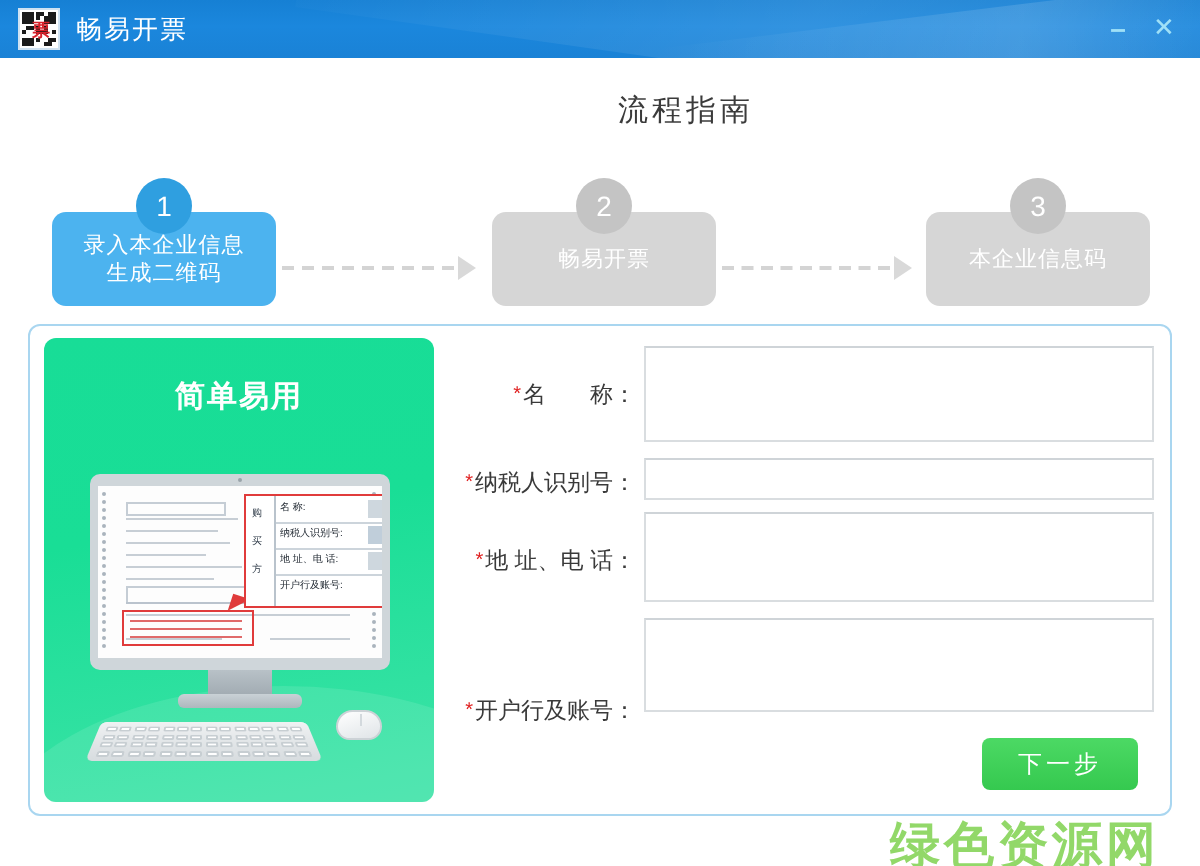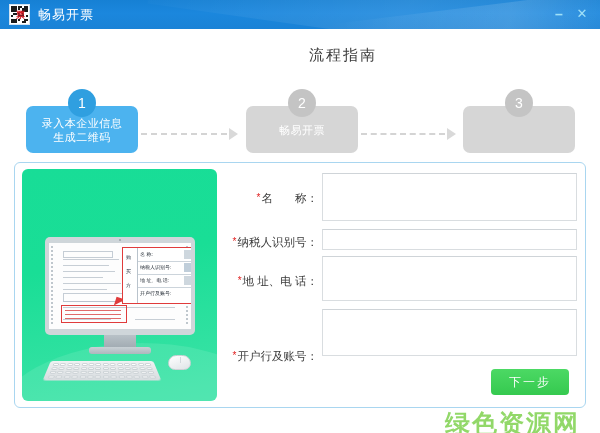--- a/index.html
+++ b/index.html
@@ -596,28 +596,30 @@
         <div class="lbl">畅易开票</div>
       </div>
 
       <div class="connector" id="conn2">
         <div class="dash"></div>
         <div class="arrow"></div>
       </div>
 
       <div class="step inactive" id="step3">
         <div class="badge">3</div>
+        <div class="lbl">本企业信息码</div>
       </div>
 
     </div>
 
     <div class="card">
 
       <div class="promo">
         <div class="wave"></div>
+        <div class="promo-h1">简单易用</div>
 
         <div class="monitor">
           <div class="cam"></div>
           <div class="screen">
             <div class="perf" style="left:2px;" id="perf-left">
                 <i style="top: 0px;"></i>
                 <i style="top: 4px;"></i>
                 <i style="top: 8px;"></i>
                 <i style="top: 12px;"></i>
                 <i style="top: 16px;"></i>

